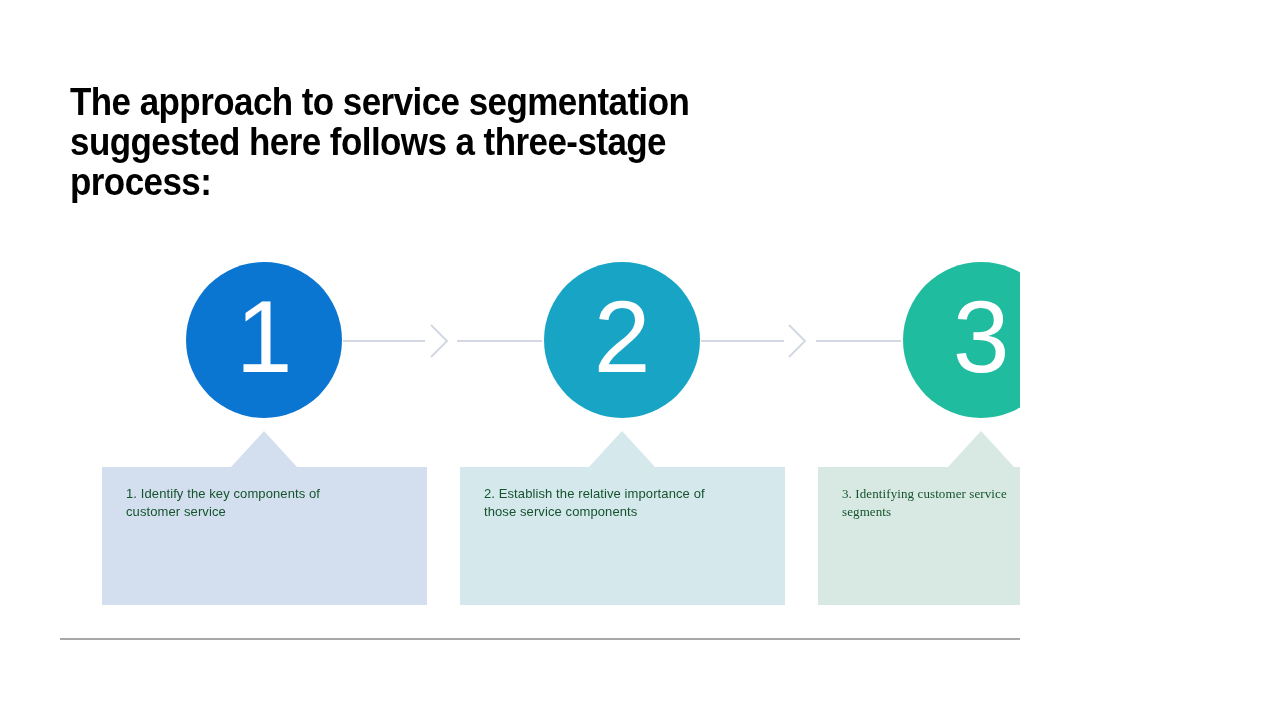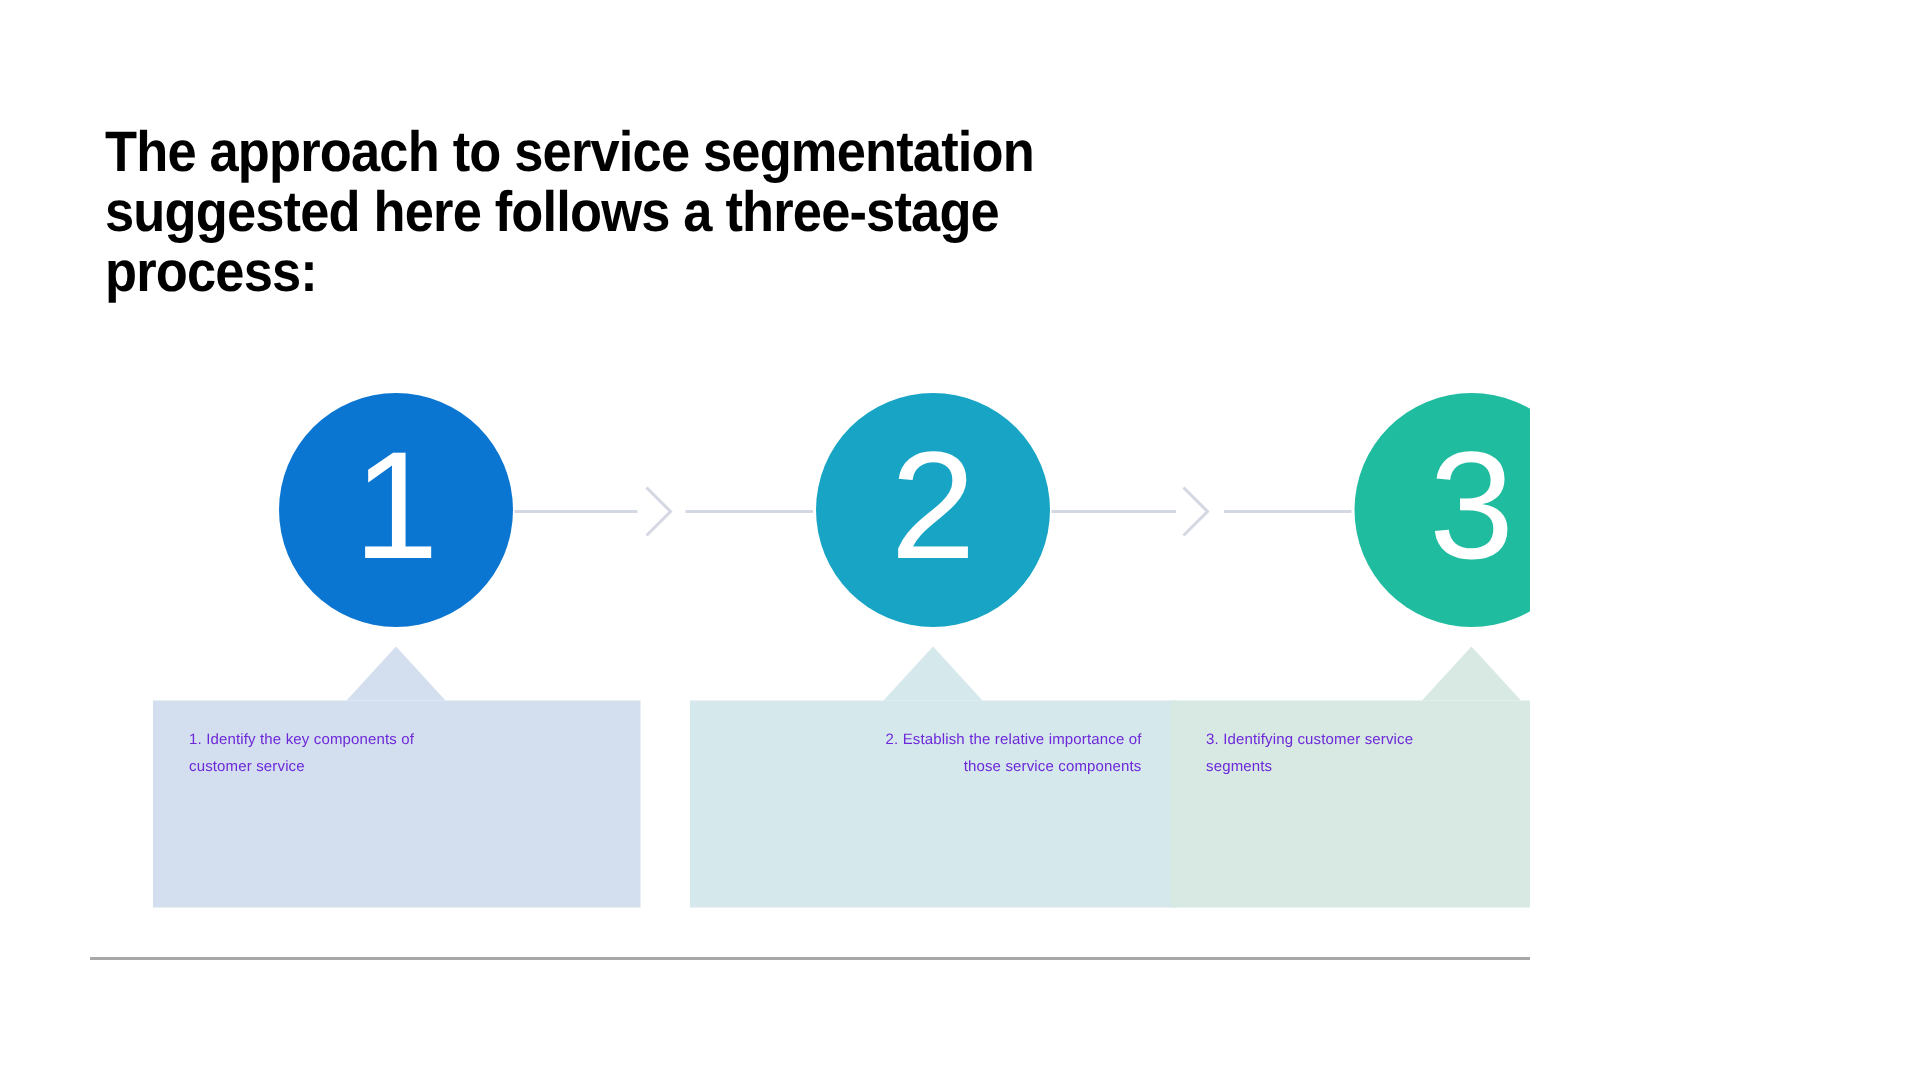--- a/index.html
+++ b/index.html
@@ -76,27 +76,27 @@
   .pointer.p3 { left: 948px; }
 
   .box {
     position: absolute;
     top: 467px;
     width: 325px;
     height: 138px;
     padding: 18px 24px;
   }
   .box.b1 { left: 102px; }
-  .box.b2 { left: 460px; text-align: right; }
-  .box.b3 { left: 780px; }
+  .box.b2 { left: 460px; }
+  .box.b3 { left: 818px; font-family: Liberation Serif, serif; }
 
   .box-text {
-    font-size: 10px;
+    font-size: 13px;
     line-height: 18px;
-    color: #6d28d9;
+    color: #14532d;
     white-space: pre-line;
     letter-spacing: 0.1px;
   }
 
   .divider {
     position: absolute;
     left: 60px;
     top: 638px;
     width: 1163px;
     height: 0;

